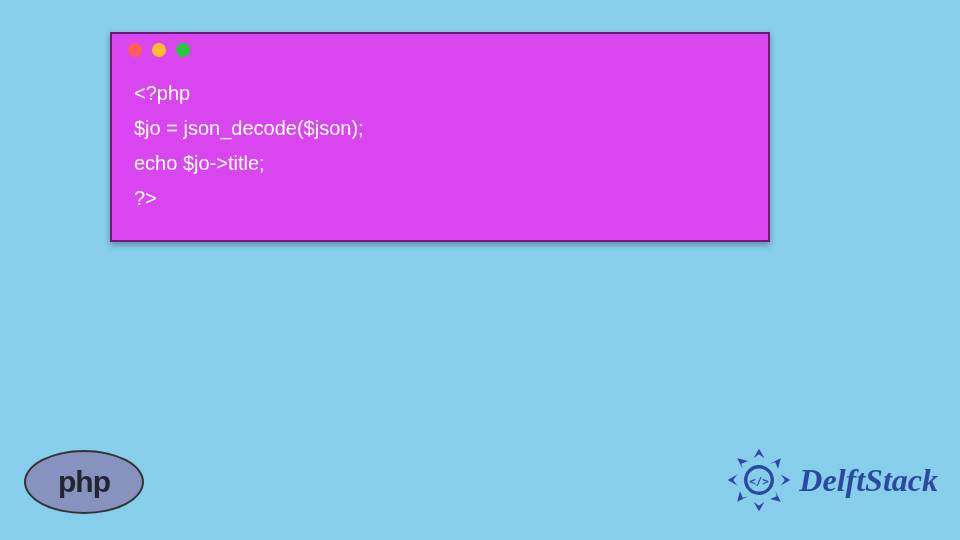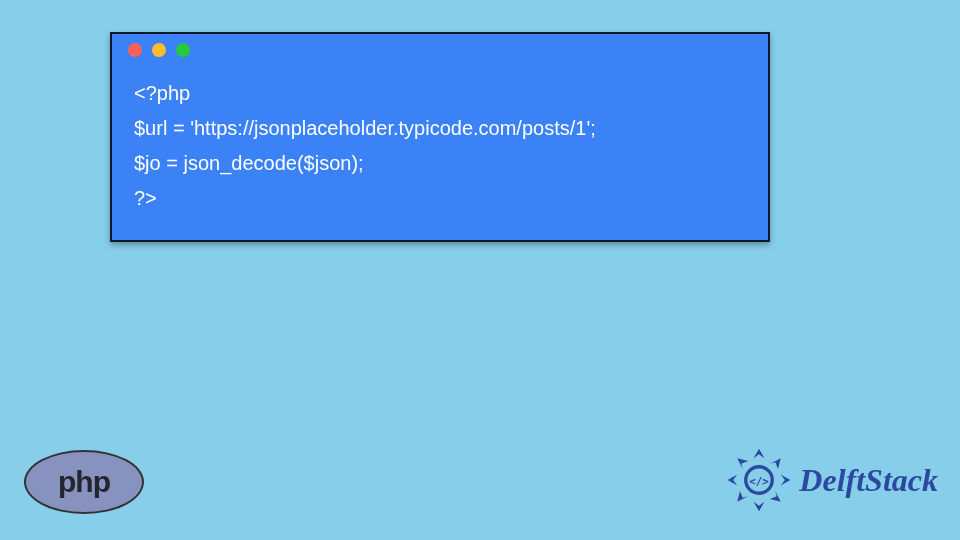--- a/index.html
+++ b/index.html
@@ -9,22 +9,22 @@
     background: #87CEEB;
     position: relative;
     font-family: Arial, sans-serif;
     overflow: hidden;
   }
   .code-window {
     position: absolute;
     left: 110px;
     top: 32px;
     width: 660px;
-    background: #3b82f6;
-    border: 2px solid #0f172a;
+    background: #d946ef;
+    border: 2px solid #701a75;
     box-shadow: 0 3px 6px rgba(0,0,0,0.3);
   }
   .window-header {
     height: 32px;
     display: flex;
     align-items: center;
     padding-left: 16px;
     gap: 10px;
   }
   .dot {
@@ -94,22 +94,22 @@
 <body>
 
 <div class="code-window">
   <div class="window-header">
     <div class="dot dot-red"></div>
     <div class="dot dot-yellow"></div>
     <div class="dot dot-green"></div>
   </div>
   <div class="code-body">
     <div class="code-line">&lt;?php</div>
-    <div class="code-line">$url = 'https://jsonplaceholder.typicode.com/posts/1';</div>
     <div class="code-line">$jo = json_decode($json);</div>
+    <div class="code-line">echo $jo-&gt;title;</div>
     <div class="code-line">?&gt;</div>
   </div>
 </div>
 
 <div class="php-badge">
   <div class="php-ellipse">
     <span class="php-text">php</span>
   </div>
 </div>
 

